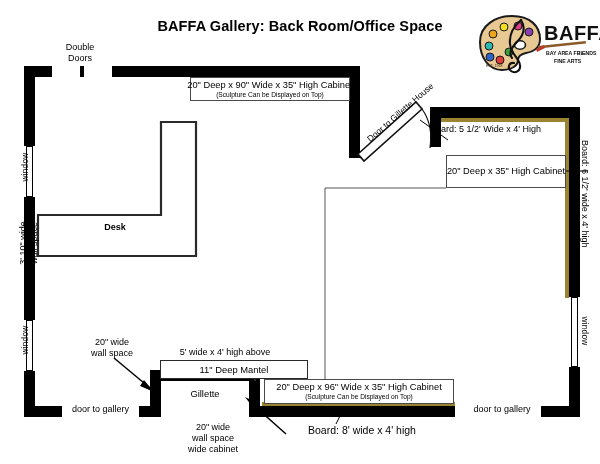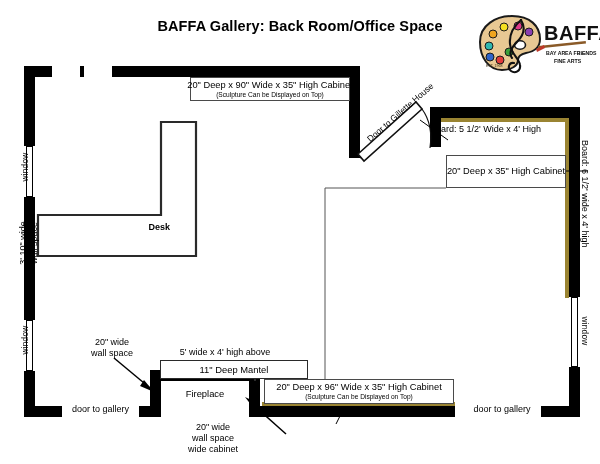--- a/index.html
+++ b/index.html
@@ -36,21 +36,21 @@
     background:#ffffff;border:1px solid #4a4a4a;
     display:flex;flex-direction:column;align-items:center;justify-content:center;
     text-align:center;box-sizing:border-box;
   }
   .cab .l1{font-size:9.3px;line-height:11px;white-space:nowrap;}
   .cab .l2{font-size:6.6px;line-height:8px;white-space:nowrap;}
 
   
   .desk-svg{left:36px;top:120px;}
   .desk-label{
-    left:60px;top:222px;width:110px;text-align:right;
+    left:60px;top:222px;width:110px;text-align:center;
     font-size:9px;font-weight:bold;
   }
 
   
   .lbl{font-size:9px;line-height:11px;text-align:center;white-space:nowrap;}
 
   .rot-cw{transform:rotate(90deg);transform-origin:0 0;}
   .rot-ccw{transform:rotate(-90deg);transform-origin:0 0;}
 
   .window-lbl{font-size:8.4px;letter-spacing:.2px;}
@@ -176,26 +176,30 @@
 
   <svg class="abs desk-svg" width="160" height="140" viewBox="0 0 160 140">
     <polygon points="125,2 160,2 160,136 2,136 2,95 125,95" fill="#ffffff" stroke="#2a2a2a" stroke-width="2.2"></polygon>
   </svg>
   <div class="abs desk-label">Desk</div>
 
   <div class="abs mantel" style="left:160px;top:360px;width:148px;height:19px;">
     <span>11" Deep Mantel</span>
   </div>
   <div class="abs fp-label" style="left:161px;top:388px;width:88px;text-align:center;">
-    <span>Fireplace</span>
+    <span>Gillette</span>
   </div>
   <div class="abs lbl" style="left:150px;top:347px;width:150px;">
     <span>5' wide x 4' high above</span>
   </div>
 
+  <div class="abs lbl" style="left:40px;top:42px;width:80px;">
+    <div>Double</div>
+    <div>Doors</div>
+  </div>
 
   <svg class="abs" style="left:352px;top:100px;width:86px;height:70px;" viewBox="0 0 86 70">
     <path d="M8,58 L66,6" stroke="#000" stroke-width="1.2" fill="none"></path>
     <polygon points="6,54 64,2 70,9 12,61" fill="#ffffff" stroke="#111" stroke-width="1.6"></polygon>
     <path d="M70,9 C78,20 80,34 78,48" stroke="#111" stroke-width="1.2" fill="none"></path>
   </svg>
   <div class="abs" style="left:363px;top:138px;width:0;height:0;">
     <div style="transform:rotate(-41deg);transform-origin:0 0;font-size:8.6px;line-height:10px;
                 white-space:nowrap;width:90px;text-align:center;">
       <span>Door to Gillette House</span>
@@ -261,17 +265,20 @@
 
   <div class="abs" style="left:590px;top:140px;width:0;height:0;">
     <div class="rot-cw lbl" style="width:150px;text-align:left;font-weight:normal;">
       <span>Board: 6 1/2' wide x 4' high</span>
     </div>
   </div>
   <svg class="abs" style="left:566px;top:166px;width:24px;height:10px;" viewBox="0 0 24 10">
     <line x1="0" y1="5" x2="22" y2="5" stroke="#000" stroke-width="1"></line>
   </svg>
 
+  <div class="abs lbl" style="left:247px;top:425px;width:230px;font-size:10.5px;">
+    <span>Board: 8' wide x 4' high</span>
+  </div>
   <svg class="abs" style="left:330px;top:408px;width:24px;height:20px;" viewBox="0 0 24 20">
     <line x1="14" y1="0" x2="6" y2="16" stroke="#000" stroke-width="1"></line>
   </svg>
 
 </div>
 
 </body></html>

